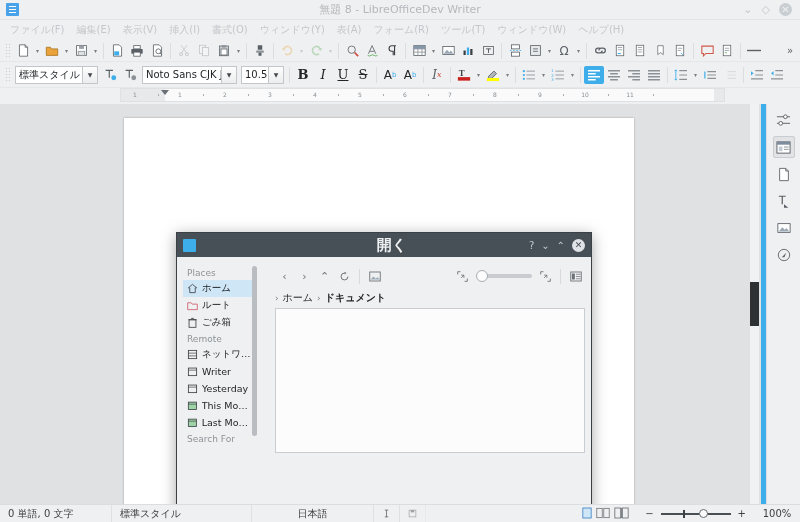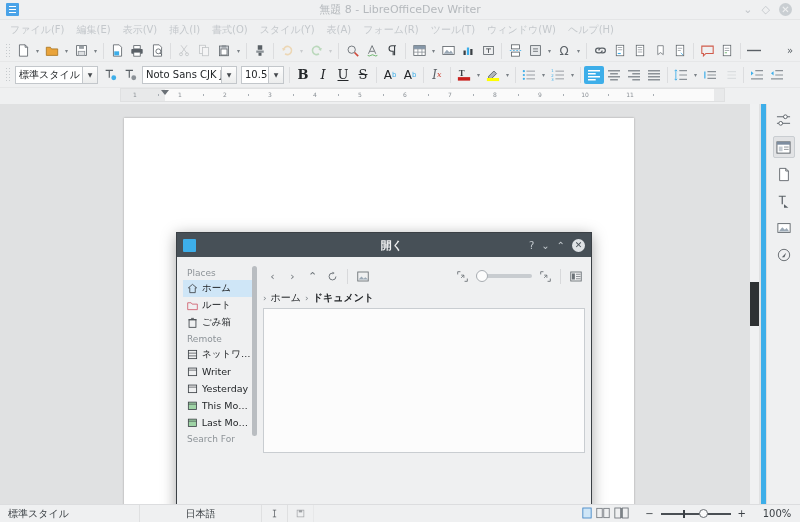--- a/index.html
+++ b/index.html
@@ -118,28 +118,28 @@
     background: #eff0f1; border: 1px solid #3b4045;
     box-shadow: 0 3px 14px rgba(0,0,0,.35);
   }
   .dlg-title {
     height: 24px; background: #475057; display: flex; align-items: center;
     position: relative; padding: 0 6px;
   }
   .dlg-ico { width: 13px; height: 13px; background: #3daee9; border-radius: 1px; }
   .dlg-titletext {
     position: absolute; left: 16px; right: 0; text-align: center;
-    color: #eff0f1; font-size: 11px; font-weight: bold;
+    color: #eff0f1; font-size: 15px; font-weight: bold;
   }
   .dlg-btns { margin-left: auto; display: flex; align-items: center; gap: 7px; z-index: 2; }
   .dlg-b { color: #c3c9ce; font-size: 10px; }
   .dlg-x { width: 13px; height: 13px; border-radius: 50%; background: #dfe3e6;
            color: #475057; font-size: 9px; display: flex; align-items: center; justify-content: center; }
   .dlg-body { padding: 6px; height: 309px; display: flex; flex-direction: column; }
-  .dlg-top { display: flex; flex: 0 0 190px; gap: 4px; justify-content: center; }
+  .dlg-top { display: flex; flex: 0 0 190px; gap: 16px; justify-content: center; }
   
   .places {
     width: 74px; background: #eff0f1; position: relative;
     font-size: 9.5px; overflow: hidden; padding-top: 2px;
   }
   .pl-head { color: #8d9398; font-size: 9px; padding: 3px 4px 2px 4px; }
   .pl-item { display: flex; align-items: center; gap: 4px; padding: 2px 4px; height: 17px; }
   .pl-item.sel { background: #cfe6f7; }
   .pl-label { white-space: nowrap; overflow: hidden; text-overflow: ellipsis; }
   .pl-scroll { position: absolute; right: 0; top: 3px; width: 5px; height: 170px;
@@ -189,21 +189,21 @@
     <span class="tb-close">✕</span>
   </div>
 </div>
 
 <div class="menubar">
   <span class="menu-item">ファイル(F)</span>
   <span class="menu-item">編集(E)</span>
   <span class="menu-item">表示(V)</span>
   <span class="menu-item">挿入(I)</span>
   <span class="menu-item">書式(O)</span>
-  <span class="menu-item">スタイル(Y)</span>
+  <span class="menu-item">ウィンドウ(Y)</span>
   <span class="menu-item">表(A)</span>
   <span class="menu-item">フォーム(R)</span>
   <span class="menu-item">ツール(T)</span>
   <span class="menu-item">ウィンドウ(W)</span>
   <span class="menu-item">ヘルプ(H)</span>
 </div>
 
 <div class="toolbar">
   <div class="grip"></div>
 
@@ -763,20 +763,21 @@
           <div class="filelist"></div>
         </div>
       </div>
 
 
     </div>
   </div>
 </div>
 
 <div class="statusbar">
+  <div class="sb-cell" style="width:112px;">0 単語, 0 文字</div>
   <div class="sb-cell" style="width:140px;">標準スタイル</div>
   <div class="sb-cell" style="width:122px;justify-content:center;">日本語</div>
   <div class="sb-cell" style="width:26px;justify-content:center;">
     <svg width="12" height="11" viewBox="0 0 16 14">
         <path d="M8 1v12M5 1h6M5 13h6" stroke="#3b4045" stroke-width="1.1"></path>
       </svg>
   </div>
   <div class="sb-cell" style="width:26px;justify-content:center;opacity:.45;">
     <svg width="11" height="11" viewBox="0 0 16 16">
         <rect x="2" y="2" width="12" height="12" fill="none" stroke="#3b4045" stroke-width="1.2"></rect>

